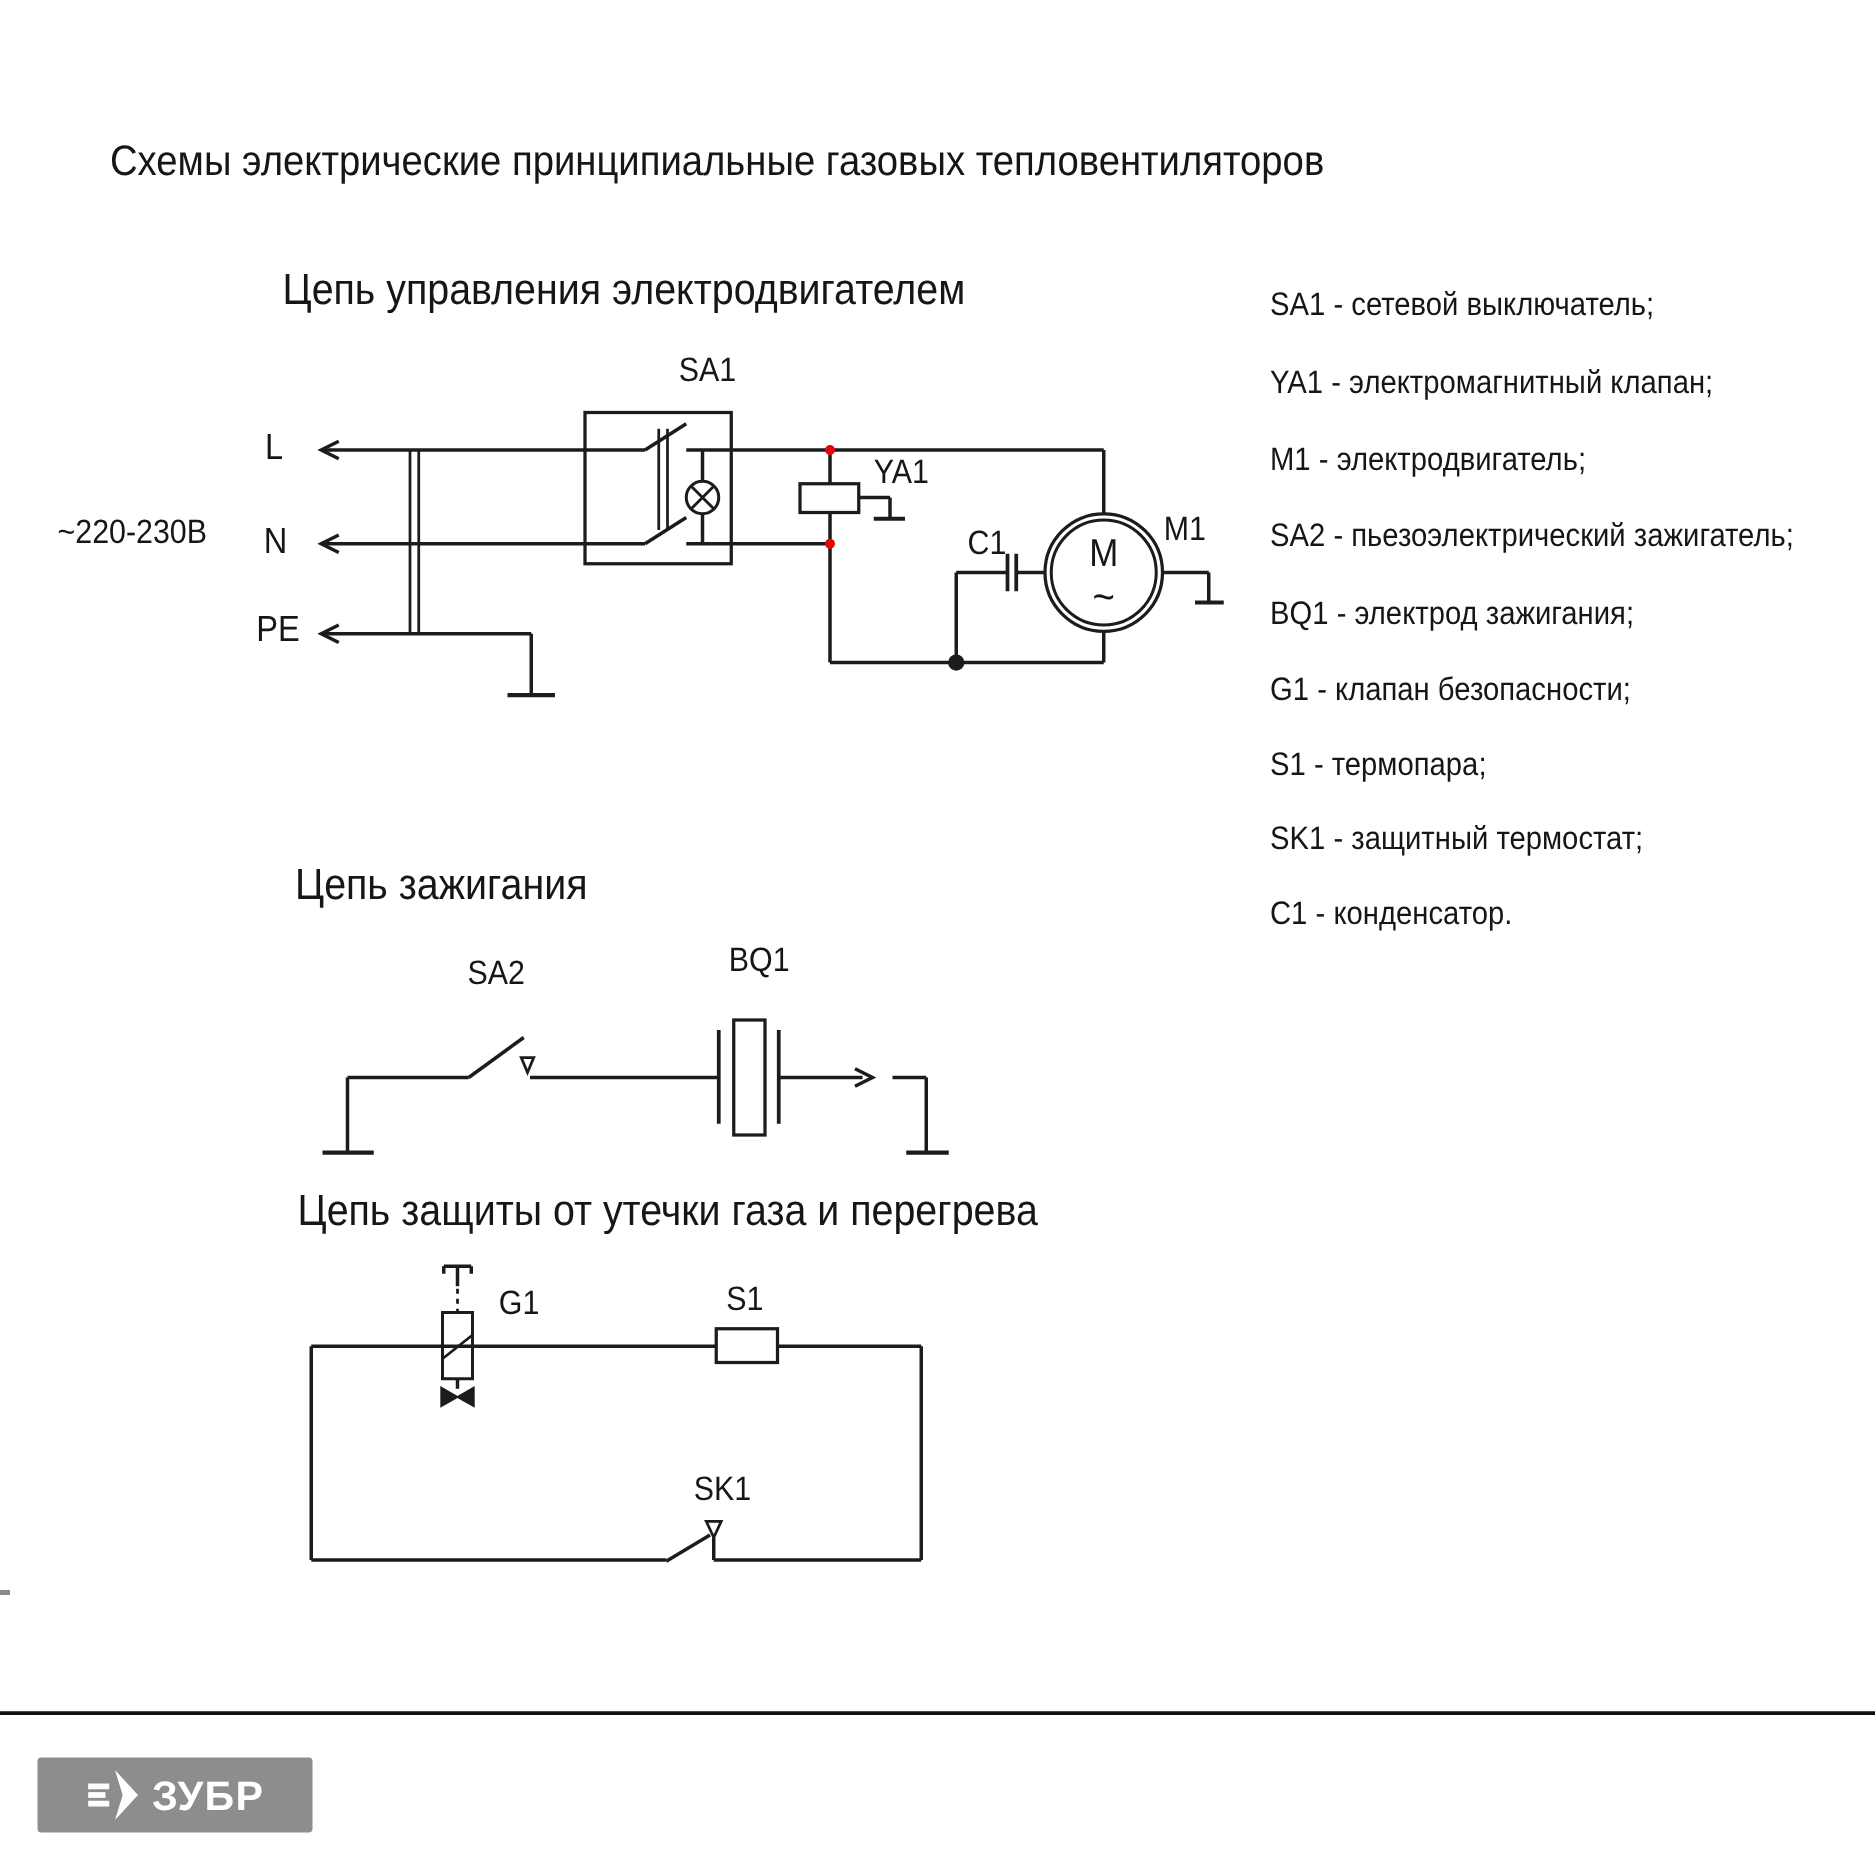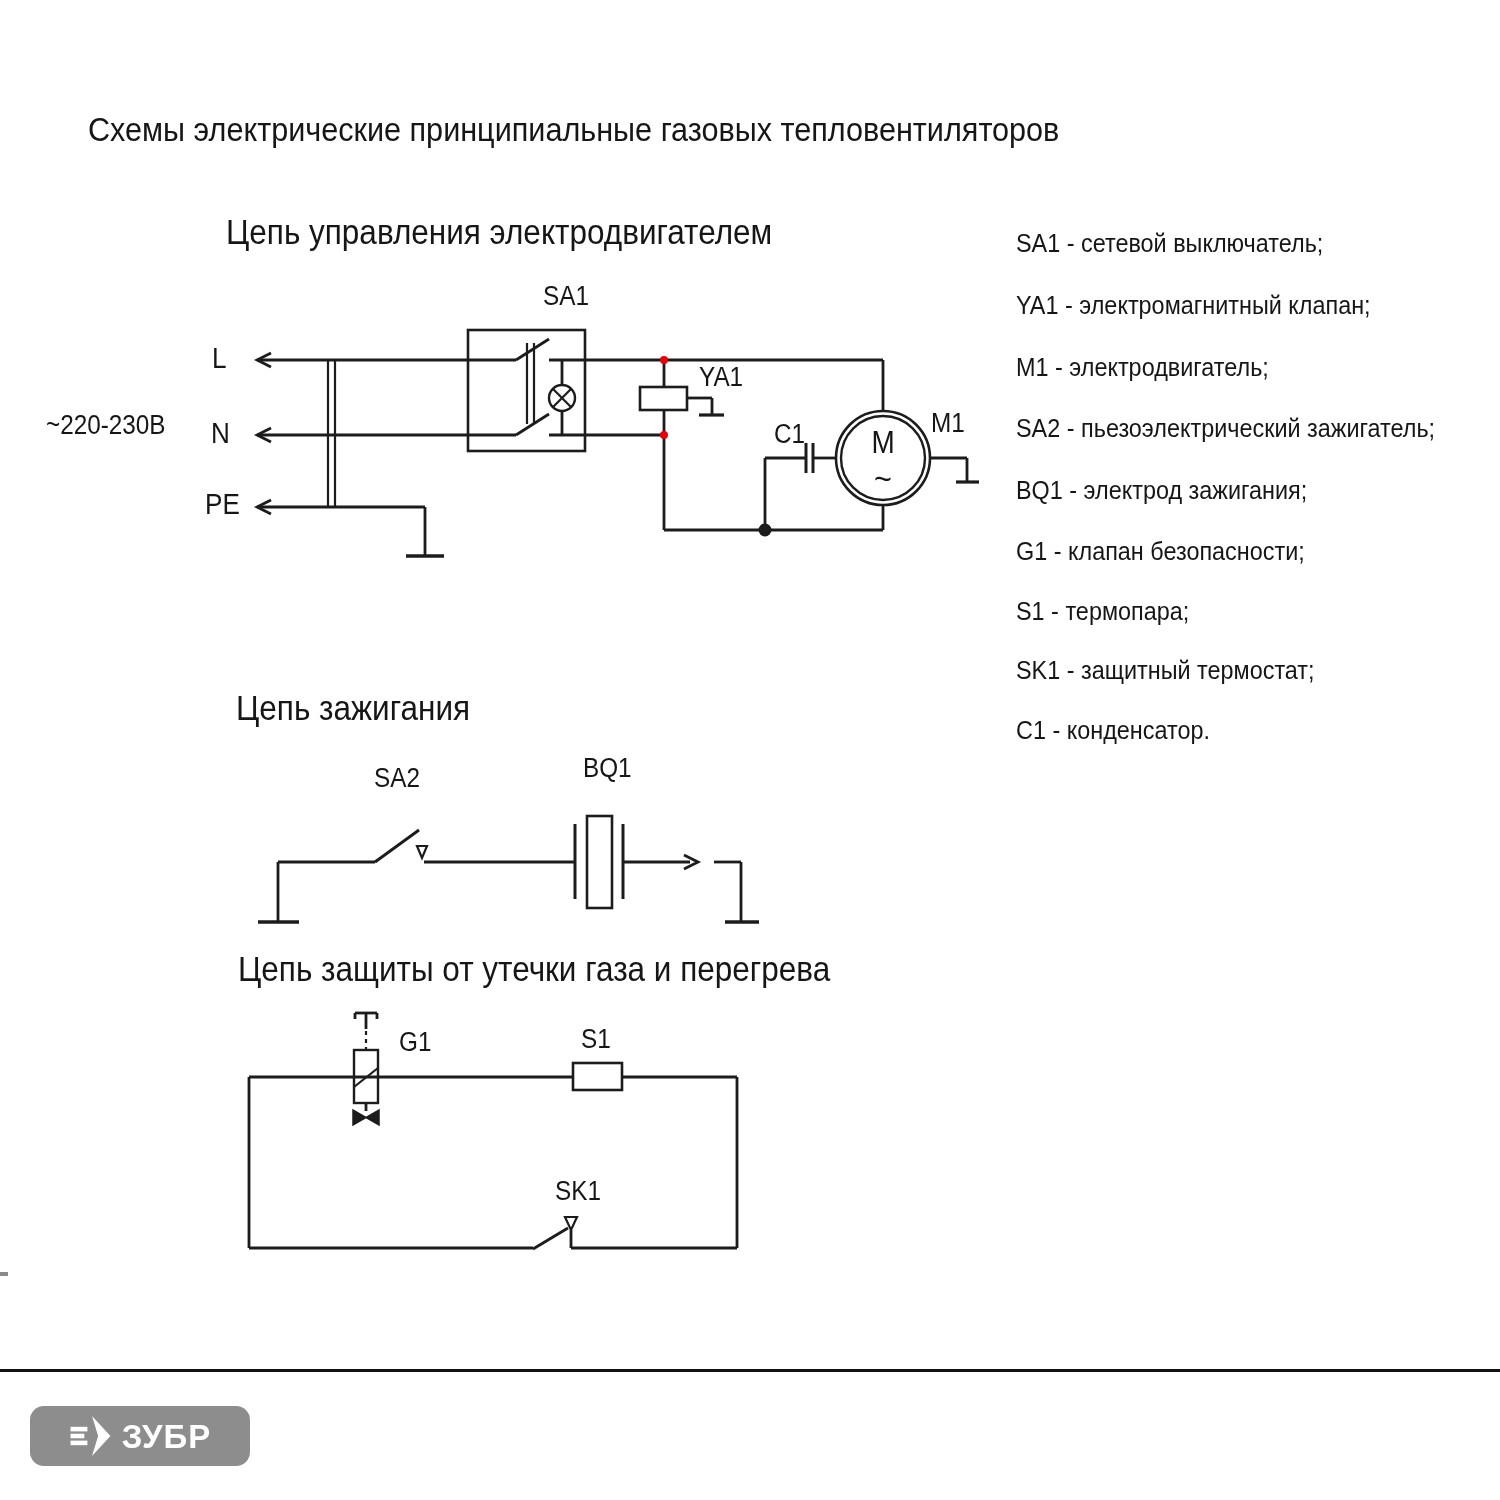--- a/index.html
+++ b/index.html
@@ -9,21 +9,21 @@
        color:#161616;line-height:1;}
   .title{font-size:34px;}
   .heading{font-size:35px;}
   .lbl{font-size:27px;}
   .wirelbl{font-size:29px;}
   .legend-item{font-size:26px;}
   .center{transform:translate(-50%,-50%) scaleX(0.9);transform-origin:center;}
   svg.canvas{position:absolute;left:0;top:0;}
   .sep{position:absolute;left:0;top:1369px;width:1500px;height:3px;background:#111;}
   .logo-box{position:absolute;left:30px;top:1406px;width:220px;height:60px;background:#8d8d8d;
-            border-radius:14px;display:flex;align-items:center;justify-content:center;gap:7px;}
+            border-radius:3px;display:flex;align-items:center;justify-content:center;gap:7px;}
   .logo-text{color:#ffffff;font-size:33px;font-weight:800;letter-spacing:1px;line-height:1;}
   .footer-line{position:absolute;left:292px;top:1414px;font-size:37px;line-height:44px;white-space:nowrap;}
   .footer-model{color:#1a1a1a;font-weight:600;}
   .footer-desc{color:#5a5a5a;font-weight:400;}
   .edge-mark{position:absolute;left:0;top:1272px;width:8px;height:4px;background:#8a8a8a;}
 </style>
 </head>
 <body>
 
 <div class="page">

